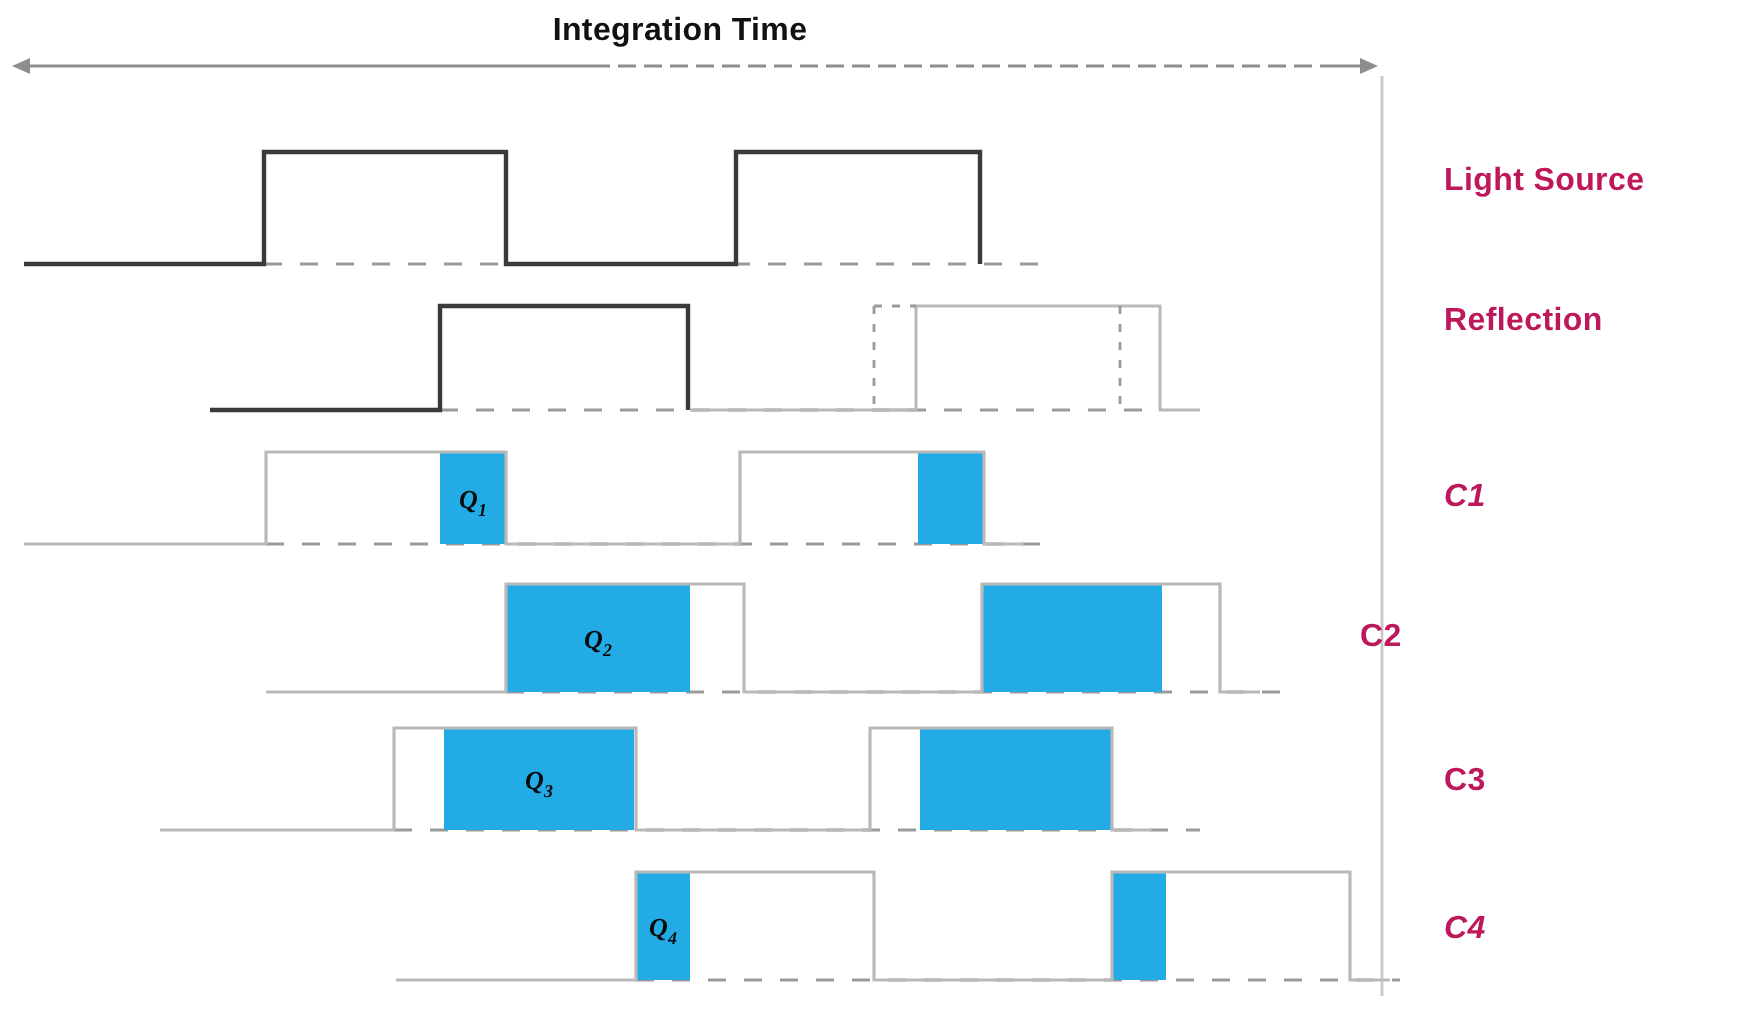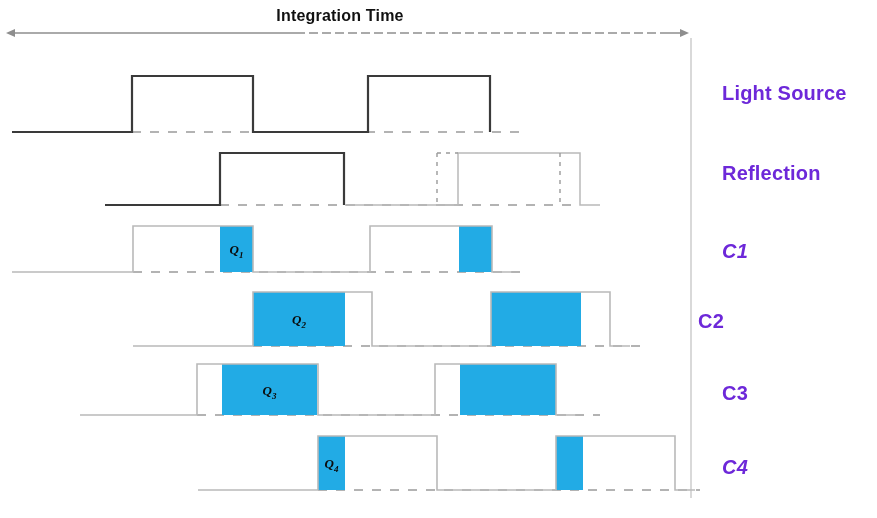--- a/index.html
+++ b/index.html
@@ -7,22 +7,22 @@
     width:877px;height:518px;
     font-family:"Liberation Sans", sans-serif;
     overflow:hidden;position:relative;
   }
   #diagram-root{position:absolute;inset:0;}
   svg#timing-svg{position:absolute;left:0;top:0;width:877px;height:518px;display:block;}
   .rowlabel{
     position:absolute;
     font-family:"Liberation Sans", sans-serif;
     font-weight:bold;
-    font-size:20px;
-    color:#6d28d9;
+    font-size:16px;
+    color:#be185d;
     letter-spacing:0.2px;
     white-space:nowrap;
   }
   #title-text{
     position:absolute;
     left:0;top:7px;width:680px;
     text-align:center;
     font-family:"Liberation Sans", sans-serif;
     font-weight:bold;
     font-size:16px;
@@ -101,19 +101,19 @@
           <rect x="318" y="436" width="27" height="54" fill="#22ABE5"></rect>
           <rect x="556" y="436" width="27" height="54" fill="#22ABE5"></rect>
           <polyline points="198,490 318,490 318,436 437,436 437,490 556,490 556,436 675,436 675,490 695,490" fill="none" stroke="#b9b9b9" stroke-width="1.6" stroke-linejoin="miter" stroke-linecap="butt"></polyline>
           <text x="331.5" y="468" text-anchor="middle" class="qlabel"><tspan>Q</tspan><tspan class="qsub" dy="4">4</tspan></text>
         </g>
       </g>
   </svg>
 
   <div id="labels-layer">
       <div class="rowlabel" style="left: 722px; top: 82px;">Light Source</div>
-      <div class="rowlabel" style="left: 722px; top: 162px; text-align: right;">Reflection</div>
+      <div class="rowlabel" style="left: 722px; top: 152px; text-align: right;">Reflection</div>
       <div class="rowlabel" style="left: 722px; top: 240px; font-style: italic;">C1</div>
-      <div class="rowlabel" style="left: 698px; top: 310px;">C2</div>
+      <div class="rowlabel" style="left: 680px; top: 310px;">C2</div>
       <div class="rowlabel" style="left: 722px; top: 382px; text-align: center;">C3</div>
       <div class="rowlabel" style="left: 722px; top: 456px; font-style: italic;">C4</div>
     </div>
 </div>
 
 </body></html>

